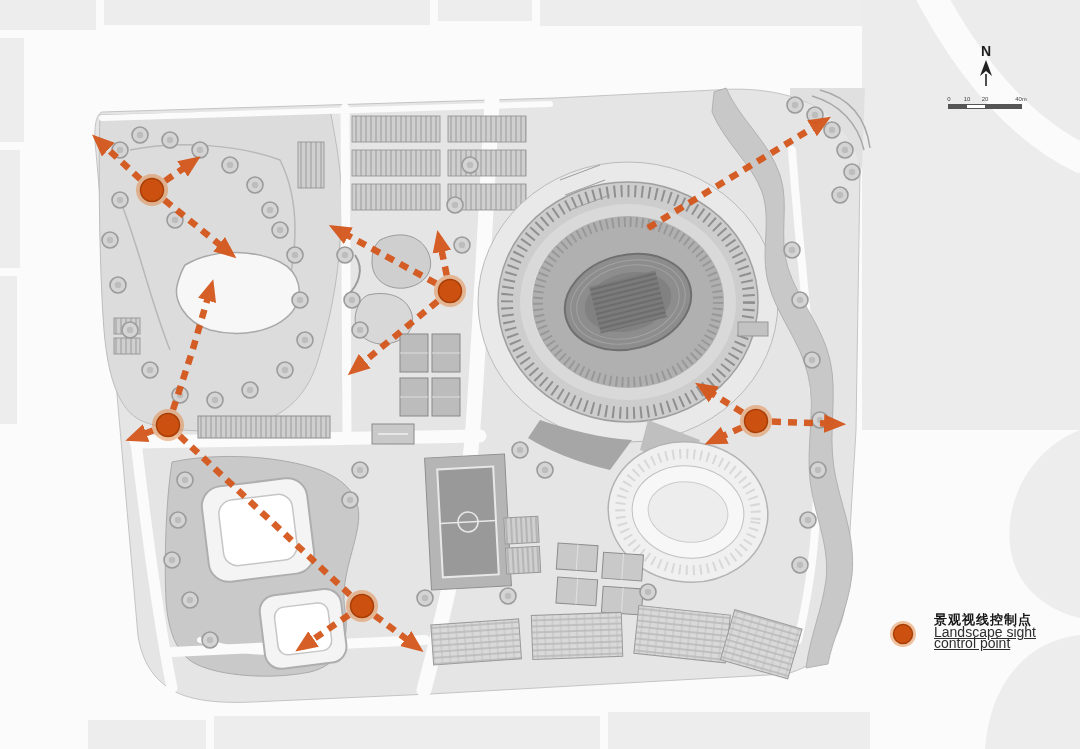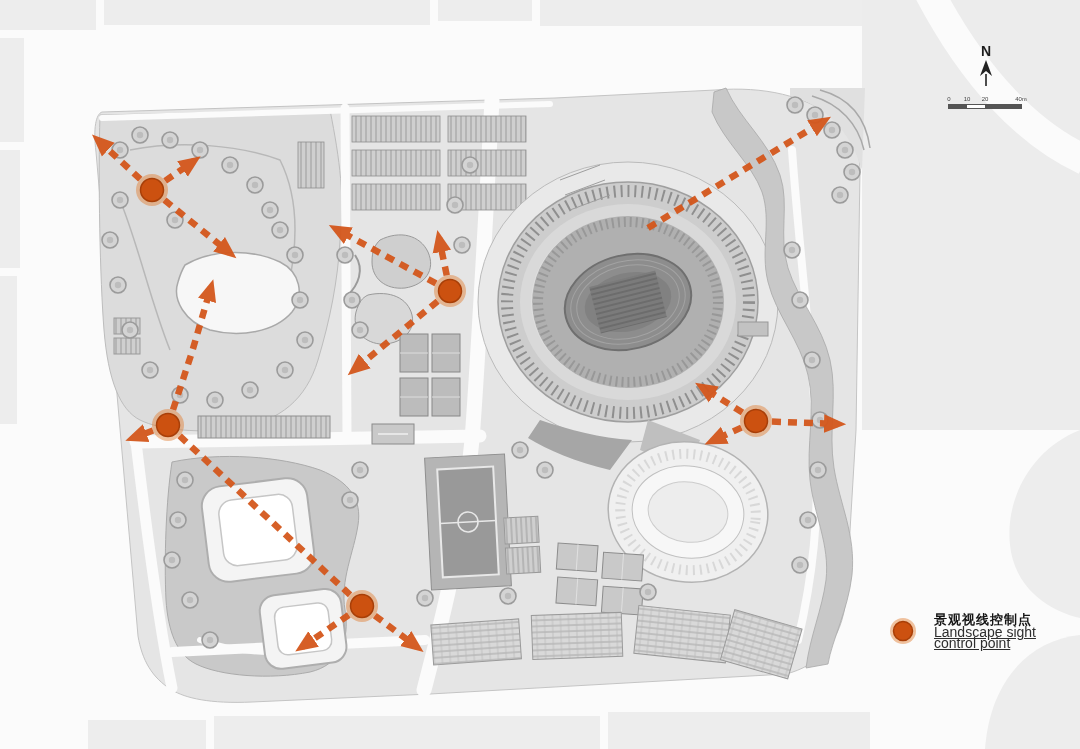--- a/index.html
+++ b/index.html
@@ -16,21 +16,21 @@
   .scalebar{position:absolute;left:948px;top:96px;width:118px;color:#444;}
   .scalebar .labels{position:relative;height:8px;font-size:6px;}
   .scalebar .labels span{position:absolute;top:0;transform:translateX(-50%);}
   .scalebar .bar{display:flex;height:3px;border:1px solid #555;width:72px;}
   .scalebar .seg{height:100%;}
   .seg.dark{background:#555;}
   .seg.light{background:#fff;}
 
   
   .legend{position:absolute;left:872px;top:612px;width:200px;}
-  .legend-row{display:flex;align-items:center;margin-bottom:6px;}
+  .legend-row{display:flex;align-items:flex-end;margin-bottom:6px;}
   .legend-icon{width:62px;display:flex;justify-content:center;flex:0 0 62px;}
   .legend-text .zh{font-size:13px;font-weight:bold;color:#151515;letter-spacing:1px;line-height:15px;}
   .legend-text .en{font-size:14px;color:#2e2e2e;line-height:11px;text-decoration:underline;}
 
   .corridor{stroke:#d4571c;stroke-width:6.5;fill:none;stroke-dasharray:9 7;opacity:.95;}
 </style>
 </head>
 <body>
 
 <div class="canvas">

